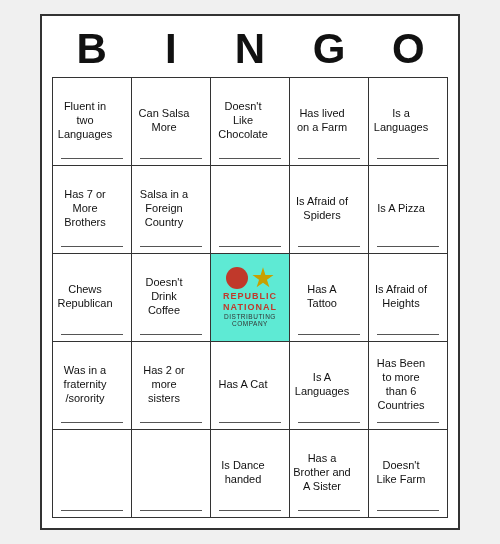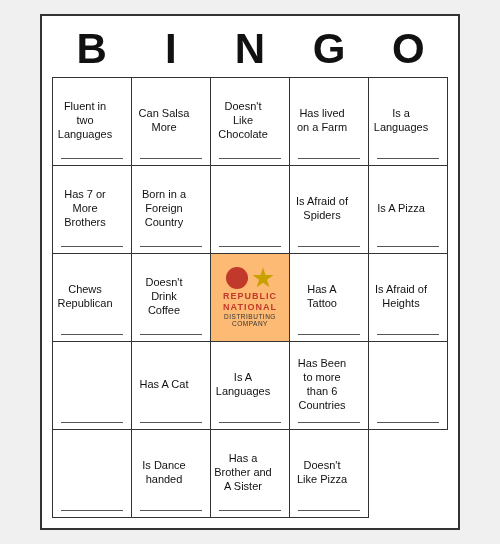--- a/index.html
+++ b/index.html
@@ -56,21 +56,21 @@
     }
     .cell-line {
       position: absolute;
       bottom: 6px;
       left: 10%;
       width: 80%;
       border-bottom: 1px solid #555;
     }
     .free-cell {
       padding: 4px;
-      background: #fdba74;
+      background: #5eead4;
     }
     .republic-logo {
       display: flex;
       flex-direction: column;
       align-items: center;
       justify-content: center;
       width: 100%;
       height: 100%;
     }
     .republic-logo-top {
@@ -135,21 +135,21 @@
       </div>
       <div class="bingo-cell">
         <span class="cell-text">Is a Languages</span>
         <div class="cell-line"></div>
       </div>
       <div class="bingo-cell">
         <span class="cell-text">Has 7 or More Brothers</span>
         <div class="cell-line"></div>
       </div>
       <div class="bingo-cell">
-        <span class="cell-text">Born in a Foreign Country</span>
+        <span class="cell-text">Salsa in a Foreign Country</span>
         <div class="cell-line"></div>
       </div>
       <div class="bingo-cell">
         <div class="cell-line"></div>
       </div>
       <div class="bingo-cell">
         <span class="cell-text">Is Afraid of Spiders</span>
         <div class="cell-line"></div>
       </div>
       <div class="bingo-cell">
@@ -176,20 +176,25 @@
     </div>
       <div class="bingo-cell">
         <span class="cell-text">Has A Tattoo</span>
         <div class="cell-line"></div>
       </div>
       <div class="bingo-cell">
         <span class="cell-text">Is Afraid of Heights</span>
         <div class="cell-line"></div>
       </div>
       <div class="bingo-cell">
+        <span class="cell-text">Was in a fraternity /sorority</span>
+        <div class="cell-line"></div>
+      </div>
+      <div class="bingo-cell">
+        <span class="cell-text">Has 2 or more sisters</span>
         <div class="cell-line"></div>
       </div>
       <div class="bingo-cell">
         <span class="cell-text">Has A Cat</span>
         <div class="cell-line"></div>
       </div>
       <div class="bingo-cell">
         <span class="cell-text">Is A Languages</span>
         <div class="cell-line"></div>
       </div>
@@ -205,17 +210,17 @@
       </div>
       <div class="bingo-cell">
         <span class="cell-text">Is Dance handed</span>
         <div class="cell-line"></div>
       </div>
       <div class="bingo-cell">
         <span class="cell-text">Has a Brother and A Sister</span>
         <div class="cell-line"></div>
       </div>
       <div class="bingo-cell">
-        <span class="cell-text">Doesn't Like Pizza</span>
+        <span class="cell-text">Doesn't Like Farm</span>
         <div class="cell-line"></div>
       </div>
     </div>
 </div>
 
 </body></html>

